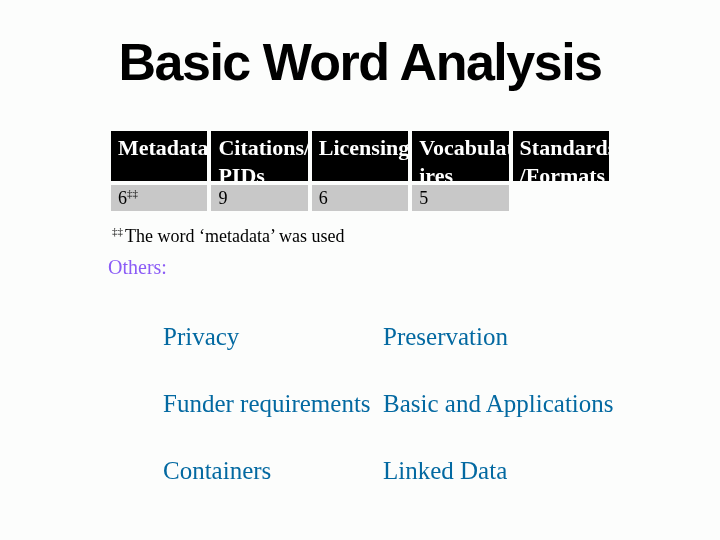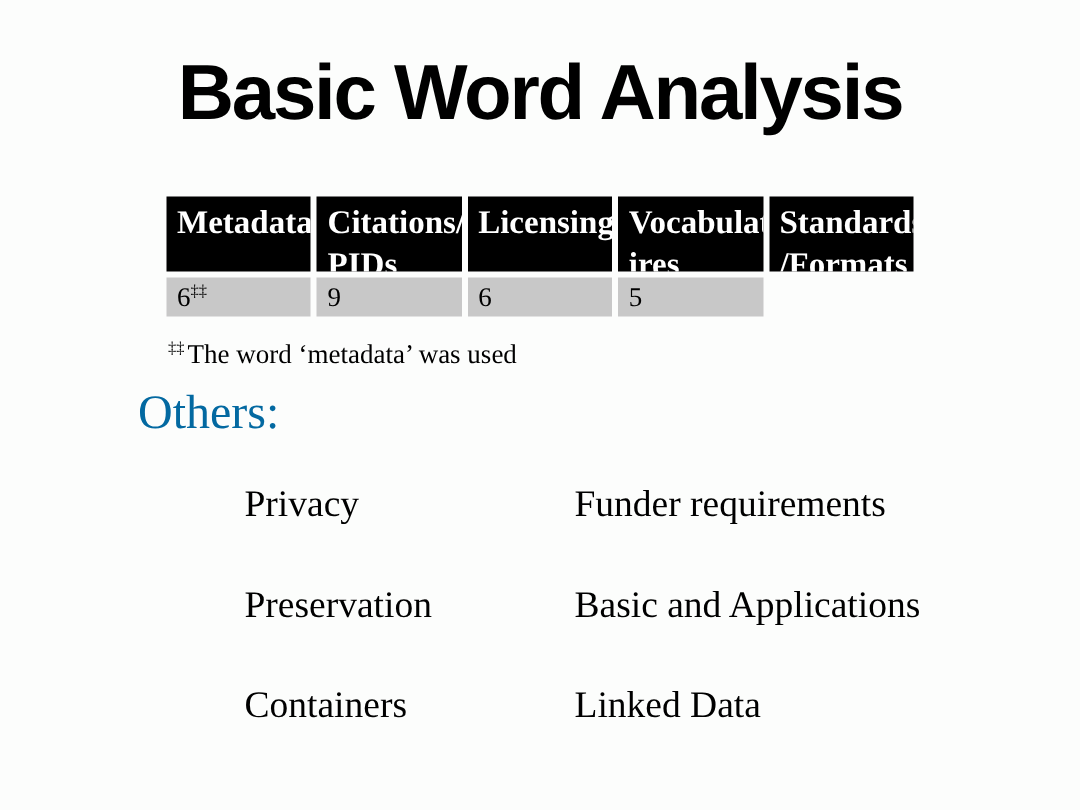--- a/index.html
+++ b/index.html
@@ -69,35 +69,35 @@
     color: #000;
   }
   .footnote sup {
     font-size: 11px;
     vertical-align: super;
     line-height: 0;
     margin-right: 2px;
   }
   .others-label {
     position: absolute;
-    left: 92px;
+    left: 108px;
     top: 256px;
-    font-size: 32px;
-    color: #0369a1;
+    font-size: 20px;
+    color: #8b5cf6;
   }
   .others-grid {
     position: absolute;
     left: 163px;
     top: 321px;
     display: grid;
     grid-template-columns: 220px auto;
     row-gap: 35px;
     font-size: 25px;
     line-height: 32px;
-    color: #000000;
+    color: #0369a1;
   }
 </style>
 </head>
 <body>
 
 <div class="slide">
 
   <h1 class="title">Basic Word Analysis</h1>
 
   <div class="word-table">
@@ -115,20 +115,20 @@
     <div class="vcell">6</div>
     <div class="vcell">5</div>
   </div>
 
   <div class="footnote"><sup>‡‡</sup><span>The word ‘metadata’ was used</span></div>
 
   <div class="others-label">Others:</div>
 
   <div class="others-grid">
     <div class="others-item">Privacy</div>
+    <div class="others-item">Preservation</div>
     <div class="others-item">Funder requirements</div>
-    <div class="others-item">Preservation</div>
     <div class="others-item">Basic and Applications</div>
     <div class="others-item">Containers</div>
     <div class="others-item">Linked Data</div>
   </div>
 
 </div>
 
 </body></html>

